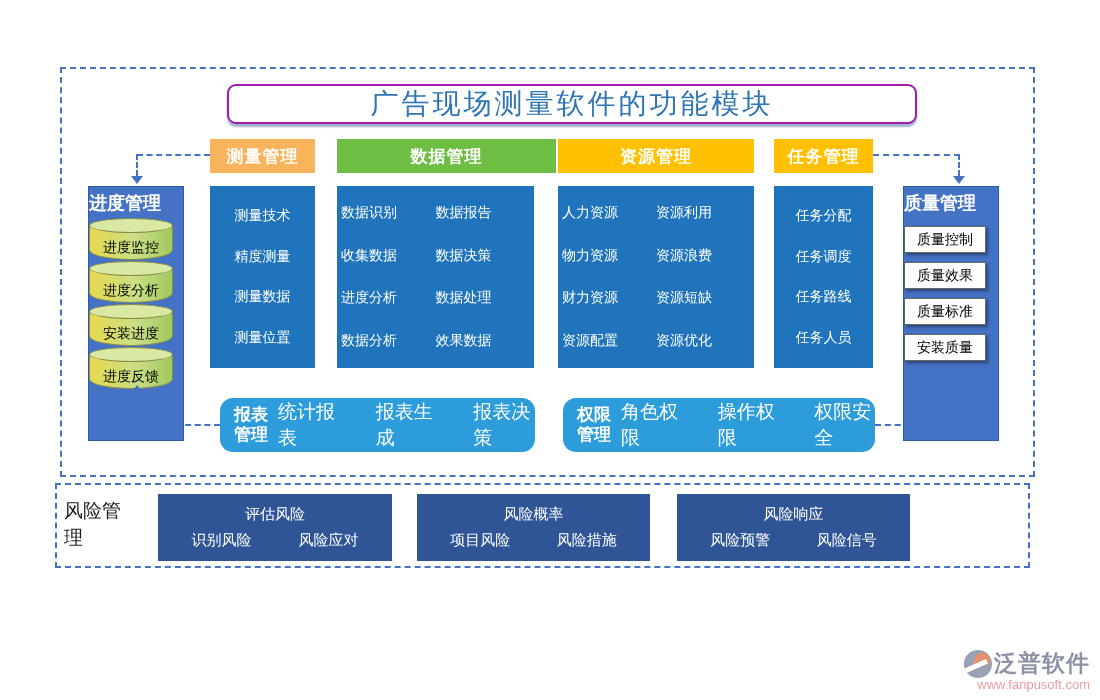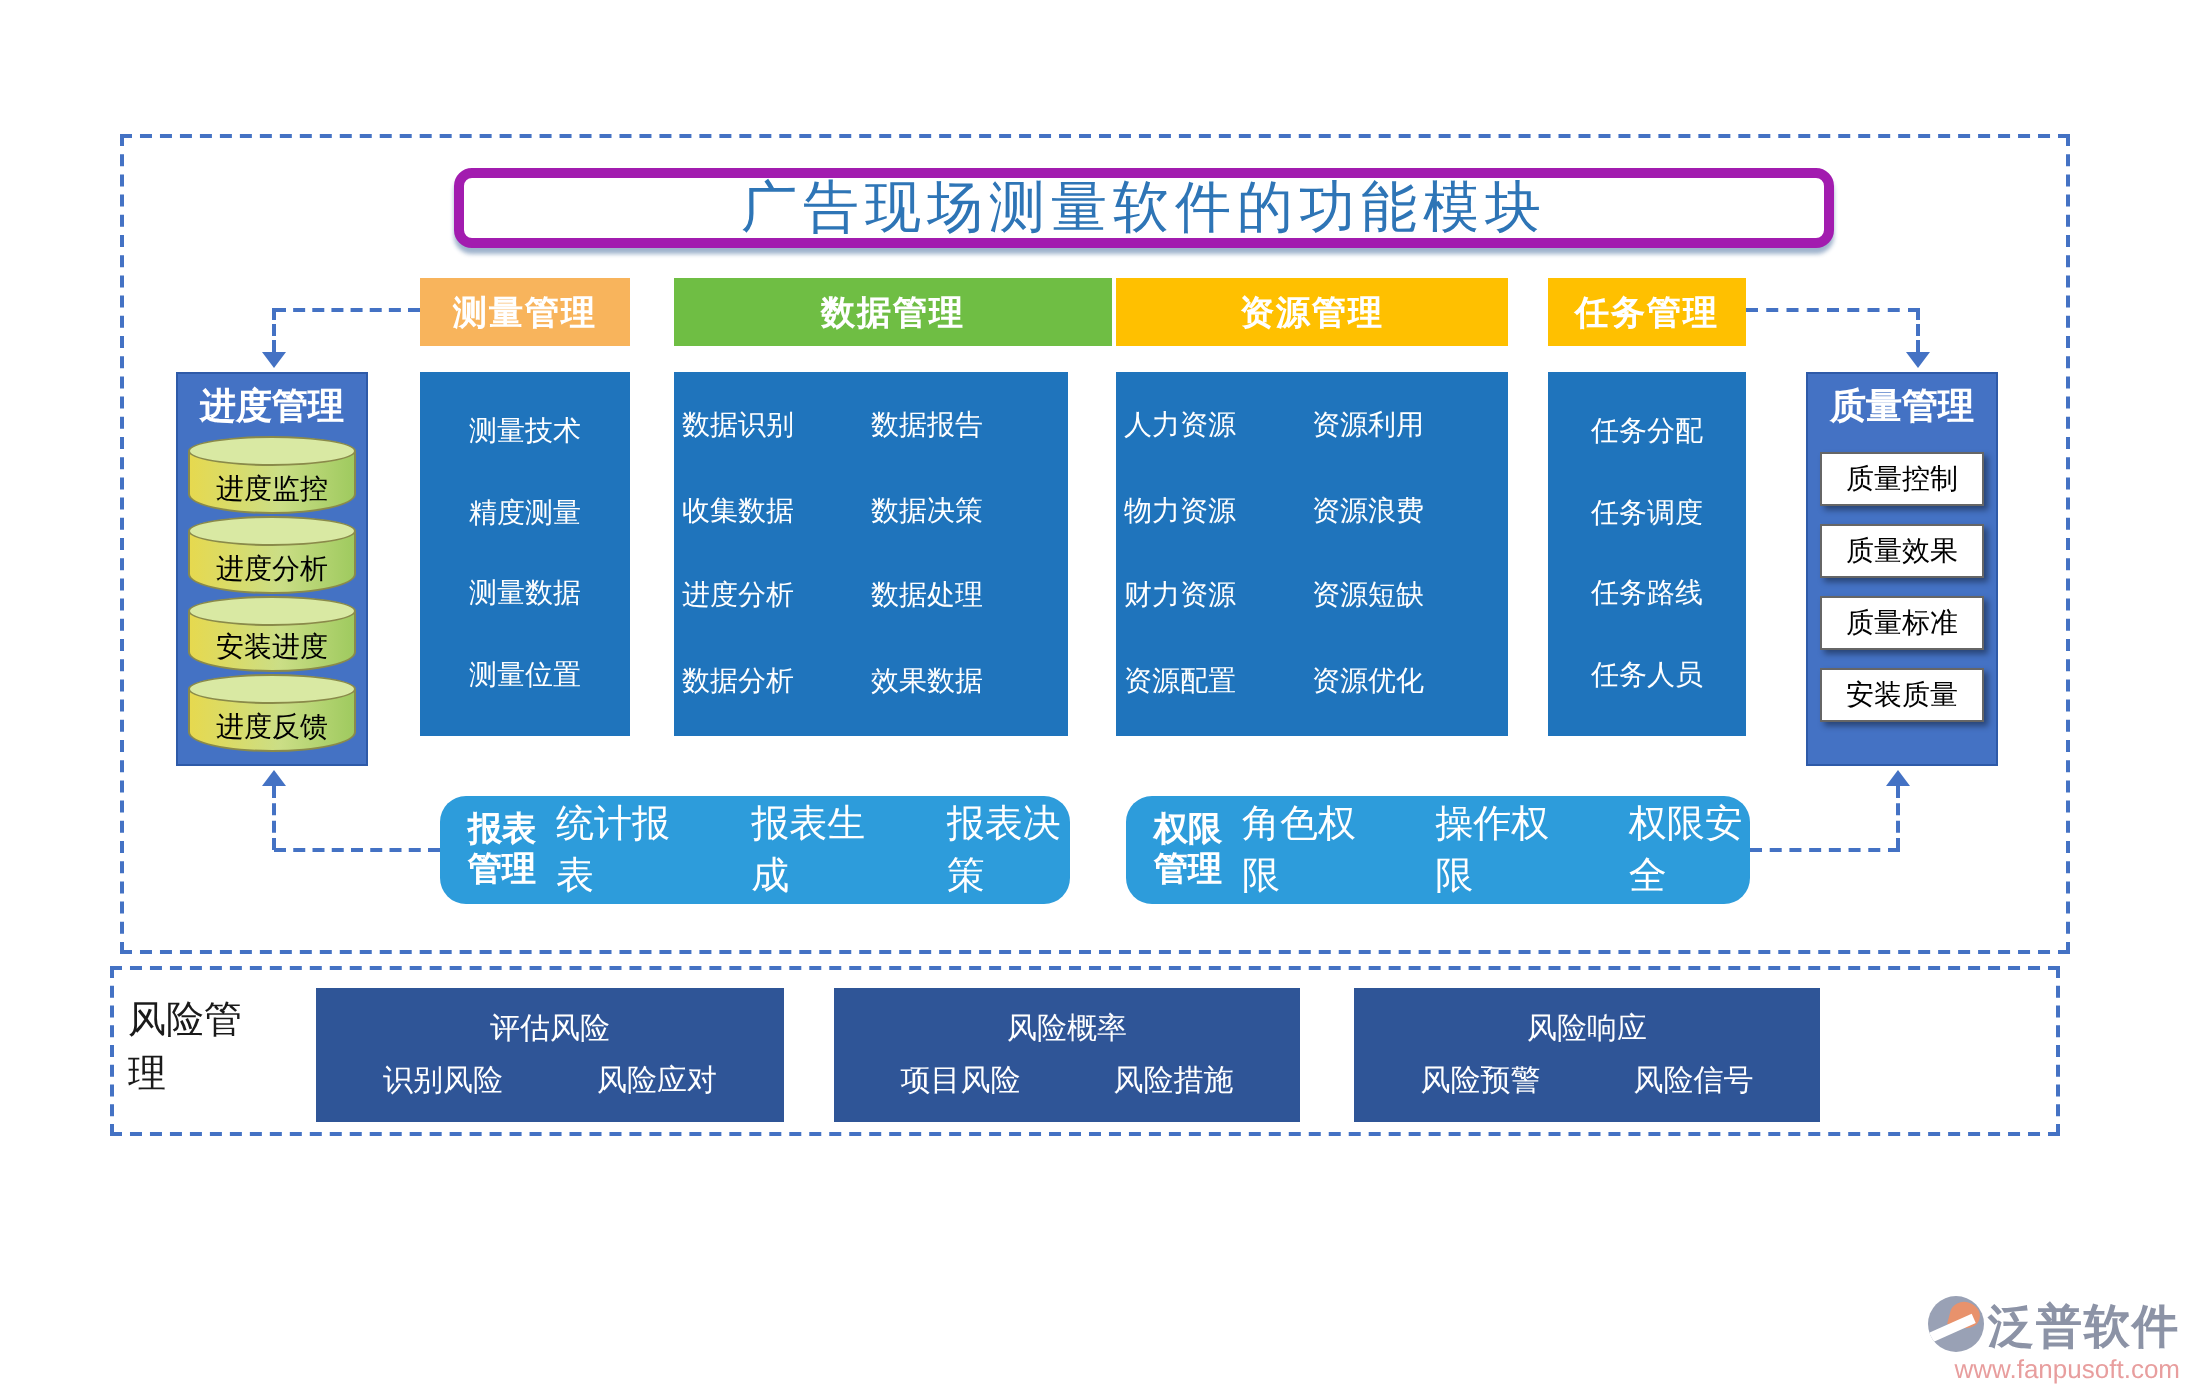--- a/index.html
+++ b/index.html
@@ -2,21 +2,21 @@
 <html><head>
 <meta charset="utf-8">
 <style>
   * { margin:0; padding:0; box-sizing:border-box; }
   body { background:#fff; font-family:"Liberation Sans", sans-serif; }
   .canvas { position:relative; width:1100px; height:700px; background:#fff; overflow:hidden; }
 
   .dashed-rect { position:absolute; border:2px dashed #4472C4; background:transparent; }
 
   .title-box { position:absolute; left:227px; top:84px; width:690px; height:40px;
-    border:5px solid #a21caf; border-radius:9px; background:#fff;
+    border:2px solid #a21caf; border-radius:9px; background:#fff;
     box-shadow:0 3px 2px rgba(42,86,142,.45);
     display:flex; align-items:center; justify-content:center; }
   .title-box span { color:#2E75B6; font-size:28px; letter-spacing:3px; }
 
   .hdr { position:absolute; height:34px; display:flex; align-items:center; justify-content:center;
     color:#fff; font-size:17px; font-weight:bold; letter-spacing:1px; }
   .hdr-measure { left:210px; top:139px; width:105px; background:#F8B45C; }
   .hdr-data    { left:337px; top:139px; width:219px; background:#6FBE44; }
   .hdr-res     { left:558px; top:139px; width:196px; background:#FFC000; }
   .hdr-task    { left:774px; top:139px; width:99px;  background:#FFC000; }
@@ -25,22 +25,22 @@
     display:flex; flex-direction:column; justify-content:space-around; padding:10px 2px; }
   .col .cell { text-align:center; font-size:14px; white-space:nowrap; }
   .col-measure { left:210px; width:105px; }
   .col-task    { left:774px; width:99px; }
   .col2 { position:absolute; top:186px; height:182px; background:#1F74BC; color:#fff;
     display:grid; grid-template-columns:1fr 1fr; align-content:space-around; padding:10px 4px; row-gap:8px; }
   .col2 .cell { font-size:14px; white-space:nowrap; }
   .col2-data { left:337px; width:197px; }
   .col2-res  { left:558px; width:196px; }
 
-  .side-panel { position:absolute; top:186px; width:96px; height:197px; background:#4472C4;
-    border:1px solid #2E5AA8; display:flex; flex-direction:column; align-items:center; padding:4px 0 6px; }
+  .side-panel { position:absolute; top:186px; width:96px; height:255px; background:#4472C4;
+    border:1px solid #2E5AA8; display:flex; flex-direction:column; padding:4px 0 6px; }
   .side-panel .panel-title { color:#fff; font-weight:bold; font-size:18px; white-space:nowrap; margin-bottom:2px; }
   .panel-left { left:88px; }
   .panel-right { left:903px; }
 
   .cyl { position:relative; width:84px; height:42px; margin-top:1px; }
   .cyl .cyl-body { position:absolute; left:0; right:0; top:8px; bottom:0;
     background:linear-gradient(90deg,#E6D94F,#CBDE86 55%,#9FCA5F);
     border:1px solid #8A8A4A; border-radius:0 0 42px 42px / 0 0 10px 10px; }
   .cyl .cyl-top { position:absolute; left:0; right:0; top:0; height:15px;
     background:#D9E9A3; border:1px solid #8A8A4A; border-radius:50%; }
@@ -68,21 +68,21 @@
     font-size:19px; font-weight:normal; line-height:1.4; }
   .risk-box { position:absolute; top:494px; height:67px; background:#2F5597; color:#fff;
     display:flex; flex-direction:column; justify-content:space-evenly; padding:4px 10px; }
   .risk-box .risk-top { text-align:center; font-size:15px; }
   .risk-box .risk-bottom { display:flex; justify-content:space-around; font-size:15px; }
   .risk-1 { left:158px; width:234px; }
   .risk-2 { left:417px; width:233px; }
   .risk-3 { left:677px; width:233px; }
 
   .footer { position:absolute; left:940px; top:648px; width:150px; }
-  .footer .brand-row { display:flex; align-items:flex-start; justify-content:flex-end; gap:2px; }
+  .footer .brand-row { display:flex; align-items:center; justify-content:flex-end; gap:2px; }
   .logo-icon { position:relative; width:28px; height:28px; border-radius:50%; background:#99A1B5; overflow:hidden; flex:0 0 auto; }
   .logo-icon::before { content:""; position:absolute; left:11px; top:3px; width:15px; height:13px;
     background:#E8926C; border-radius:55% 55% 55% 0; transform:rotate(15deg); }
   .logo-icon::after { content:""; position:absolute; left:-2px; top:14px; width:26px; height:5px;
     background:#fff; transform:rotate(-24deg); }
   .brand-text { color:#8C93A6; font-size:23px; font-weight:bold; letter-spacing:1px; white-space:nowrap; }
   .brand-url { text-align:right; color:#E89E9E; font-size:13px; margin-top:-2px; }
 </style>
 </head>
 <body>

